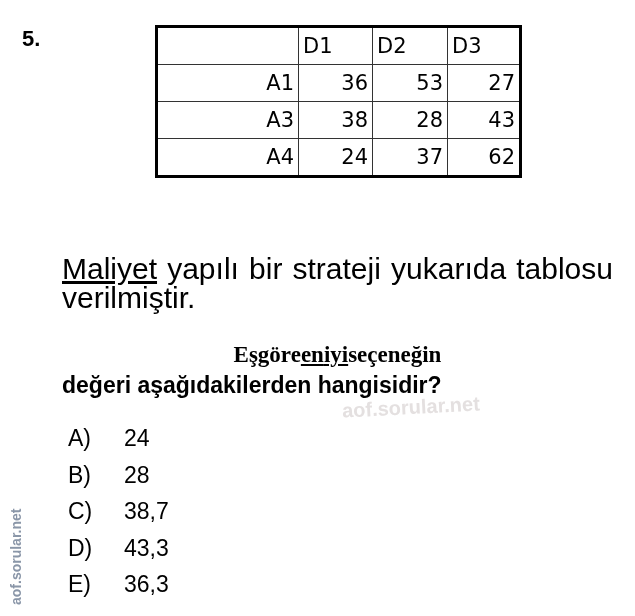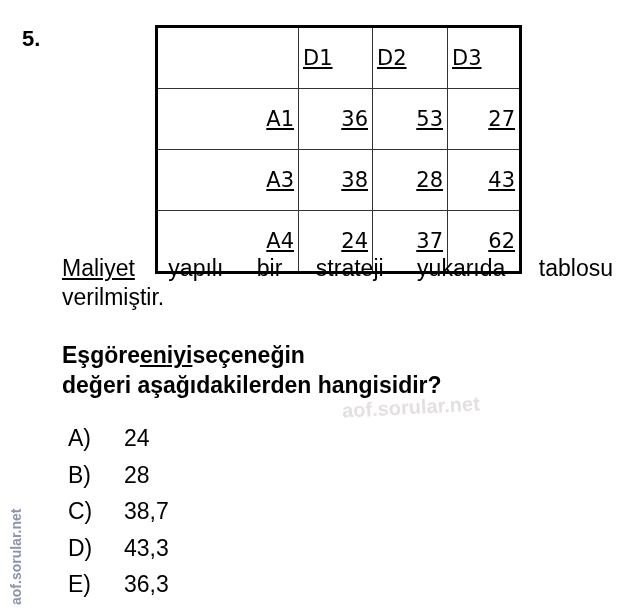--- a/index.html
+++ b/index.html
@@ -27,59 +27,59 @@
       left: 155px;
       top: 25px;
       border-collapse: collapse;
       border: 3px solid #000;
       font-family: "DejaVu Sans", sans-serif;
       font-size: 21px;
     }
     table.cost td {
       border: 1px solid #333;
       height: 36px;
-      padding: 12px 4px;
+      padding: 0 4px;
       line-height: 36px;
       vertical-align: bottom;
-      text-decoration: underline;
     }
     table.cost td.rowhead { width: 132px; text-align: right; }
     table.cost td.colhead { text-align: left; }
     table.cost td.num { text-align: right; }
     table.cost td.c1 { width: 65px; }
     table.cost td.c2 { width: 66px; }
     table.cost td.c3 { width: 63px; }
 
     .stem {
       position: absolute;
       left: 62px;
       top: 254px;
       width: 551px;
-      font-size: 23px;
+      font-size: 30px;
       line-height: 29px;
       text-align: justify;
       text-align-last: left;
     }
     .stem .line1 {
       display: flex;
       justify-content: space-between;
     }
     .u { text-decoration: underline; }
     .question {
       position: absolute;
       left: 62px;
       top: 340px;
       width: 551px;
       font-size: 23px;
       line-height: 30px;
       font-weight: bold;
     }
     .question .line1 {
       display: flex;
-      justify-content: flex-start;
+      justify-content: center;
+      font-family: Liberation Serif, serif;
     }
     .watermark-center {
       position: absolute;
       left: 342px;
       top: 396px;
       font-size: 20px;
       font-weight: bold;
       color: #e4e0e0;
       transform: rotate(-3deg);
     }

